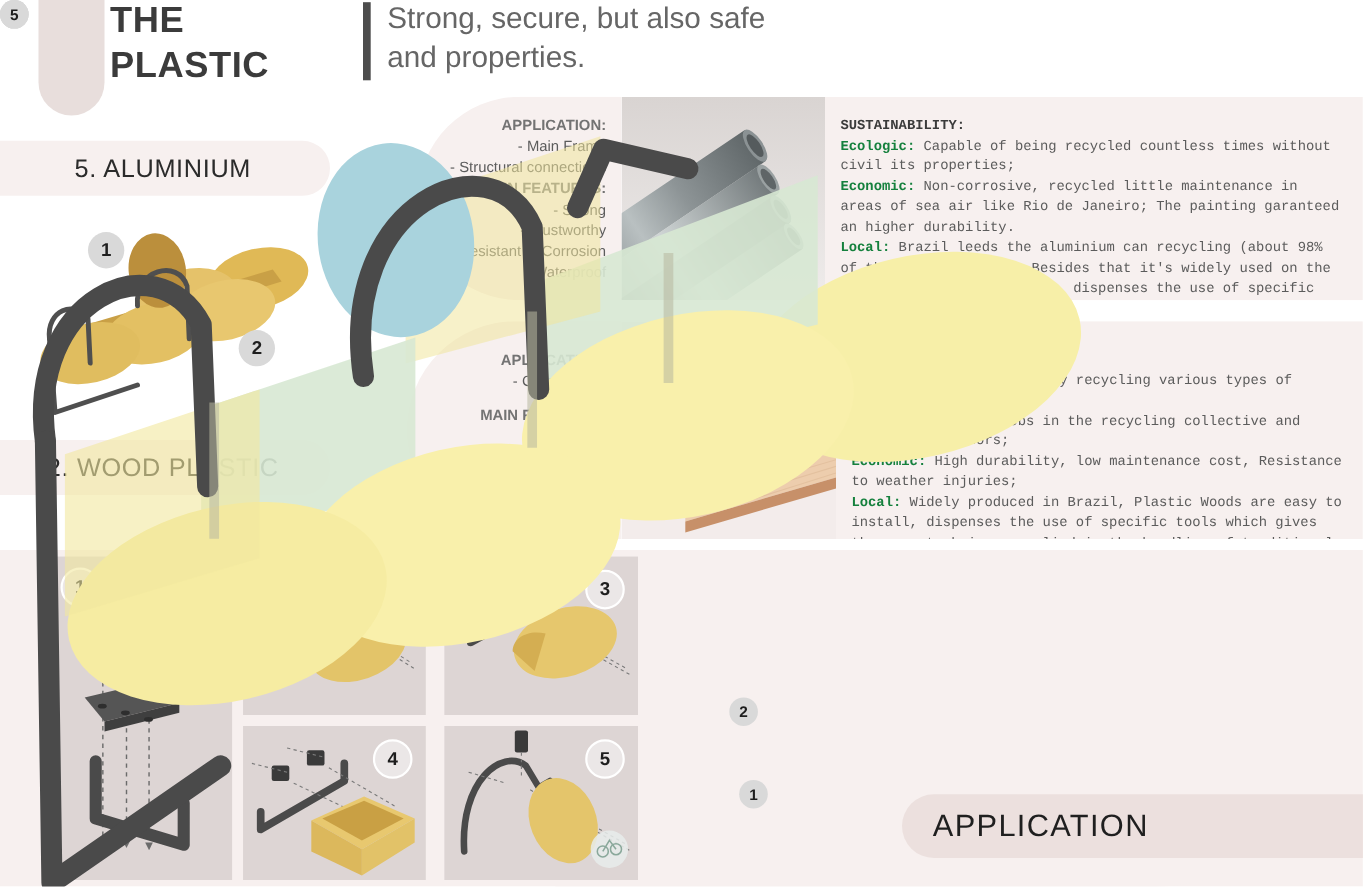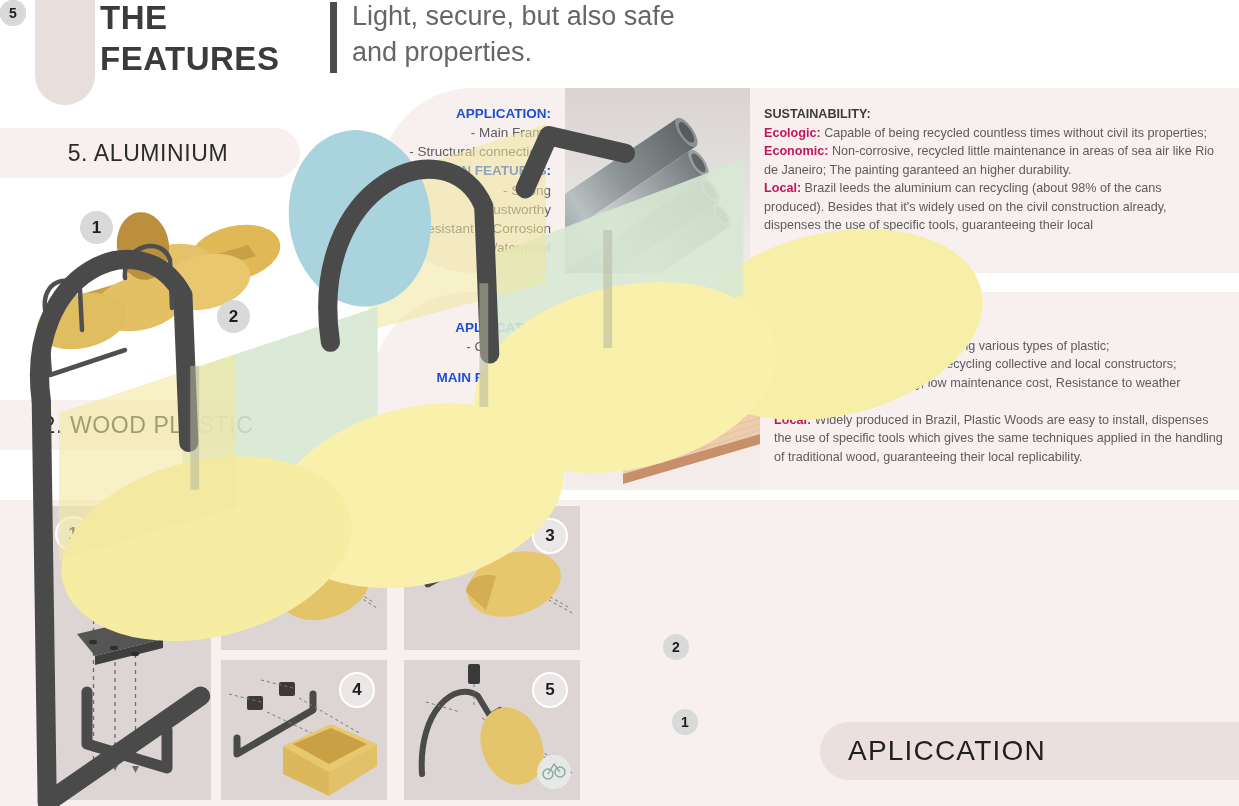--- a/index.html
+++ b/index.html
@@ -60,36 +60,36 @@
     background:#f7f0ef;box-sizing:border-box;
     display:flex;flex-direction:column;justify-content:center;
     text-align:right;
   }
   #material-row-aluminium .mat-features{
     width:185px;border-radius:93px 0 0 93px;padding:0 14px 0 20px;
   }
   #material-row-woodplastic .mat-features{
     width:195px;border-radius:99px 0 0 99px;padding:0 14px 0 24px;
   }
-  .mat-features .head{font-size:13.5px;font-weight:bold;color:#1d4ed8;line-height:1.42;}
+  .mat-features .head{font-size:13.5px;font-weight:bold;color:#737373;line-height:1.42;}
   .mat-features .item{font-size:13.5px;color:#5c5c5c;line-height:1.42;}
   .mat-features .gap{height:12px;}
 
   .mat-photo{position:relative;overflow:hidden;flex:none;}
   #aluminium-photo{width:185px;}
   #woodplastic-photo{width:195px;}
 
   .mat-sustain{
     background:#f7f0ef;flex:1;box-sizing:border-box;
-    display:flex;align-items:flex-start;
+    display:flex;align-items:flex-start;font-family:Liberation Mono, monospace;
   }
   #material-row-aluminium .mat-sustain{padding:17px 16px 0 14px;}
   #material-row-woodplastic .mat-sustain{padding:26px 16px 0 14px;}
   .sus-text{font-size:12.6px;line-height:1.47;color:#5c5c5c;}
-  .sus-text b{color:#be185d;}
+  .sus-text b{color:#15803d;}
   .sus-title{font-size:12.6px;font-weight:bold;color:#3b3b3b;line-height:1.47;}
 
   
   #bottom-band{left:0;top:500px;width:1239px;height:306px;background:#f7f0ef;}
   #connections-backdrop{
     left:505px;top:500px;width:700px;height:306px;
     background:#f7f0ef;border-radius:0 200px 200px 0;
   }
   #connections-pill{
     left:820px;top:722px;width:460px;height:58px;background:#ece0de;
@@ -126,27 +126,27 @@
 
   #connections-diagram{left:620px;top:515px;width:420px;height:290px;}
 </style>
 </head>
 <body>
 
 <div class="abs" id="header-accent-shape"></div>
 
 <div class="abs" id="header-title">
   <div>THE</div>
-  <div>FEATURES</div>
+  <div>PLASTIC</div>
 </div>
 
 <div class="abs" id="header-divider"></div>
 
 <div class="abs" id="header-subtitle">
-  <div>Light, secure, but also safe</div>
+  <div>Strong, secure, but also safe</div>
   <div>and properties.</div>
 </div>
 
 <div class="abs side-pill" id="sidebar-pill-aluminium">
   <span>5. ALUMINIUM</span>
 </div>
 
 <div class="abs side-pill" id="sidebar-pill-woodplastic">
   <span>2. WOOD PLASTIC</span>
 </div>
@@ -476,14 +476,14 @@
   </g>
 </svg>
 
 <div class="abs conn-badge" id="conn-badge-1">1</div>
 <div class="abs conn-badge" id="conn-badge-2">2</div>
 <div class="abs conn-badge" id="conn-badge-3">3</div>
 <div class="abs conn-badge" id="conn-badge-4">4</div>
 <div class="abs conn-badge" id="conn-badge-5">5</div>
 
 <div class="abs" id="connections-pill">
-  <span>APLICCATION</span>
+  <span>APPLICATION</span>
 </div>
 
 </body></html>

